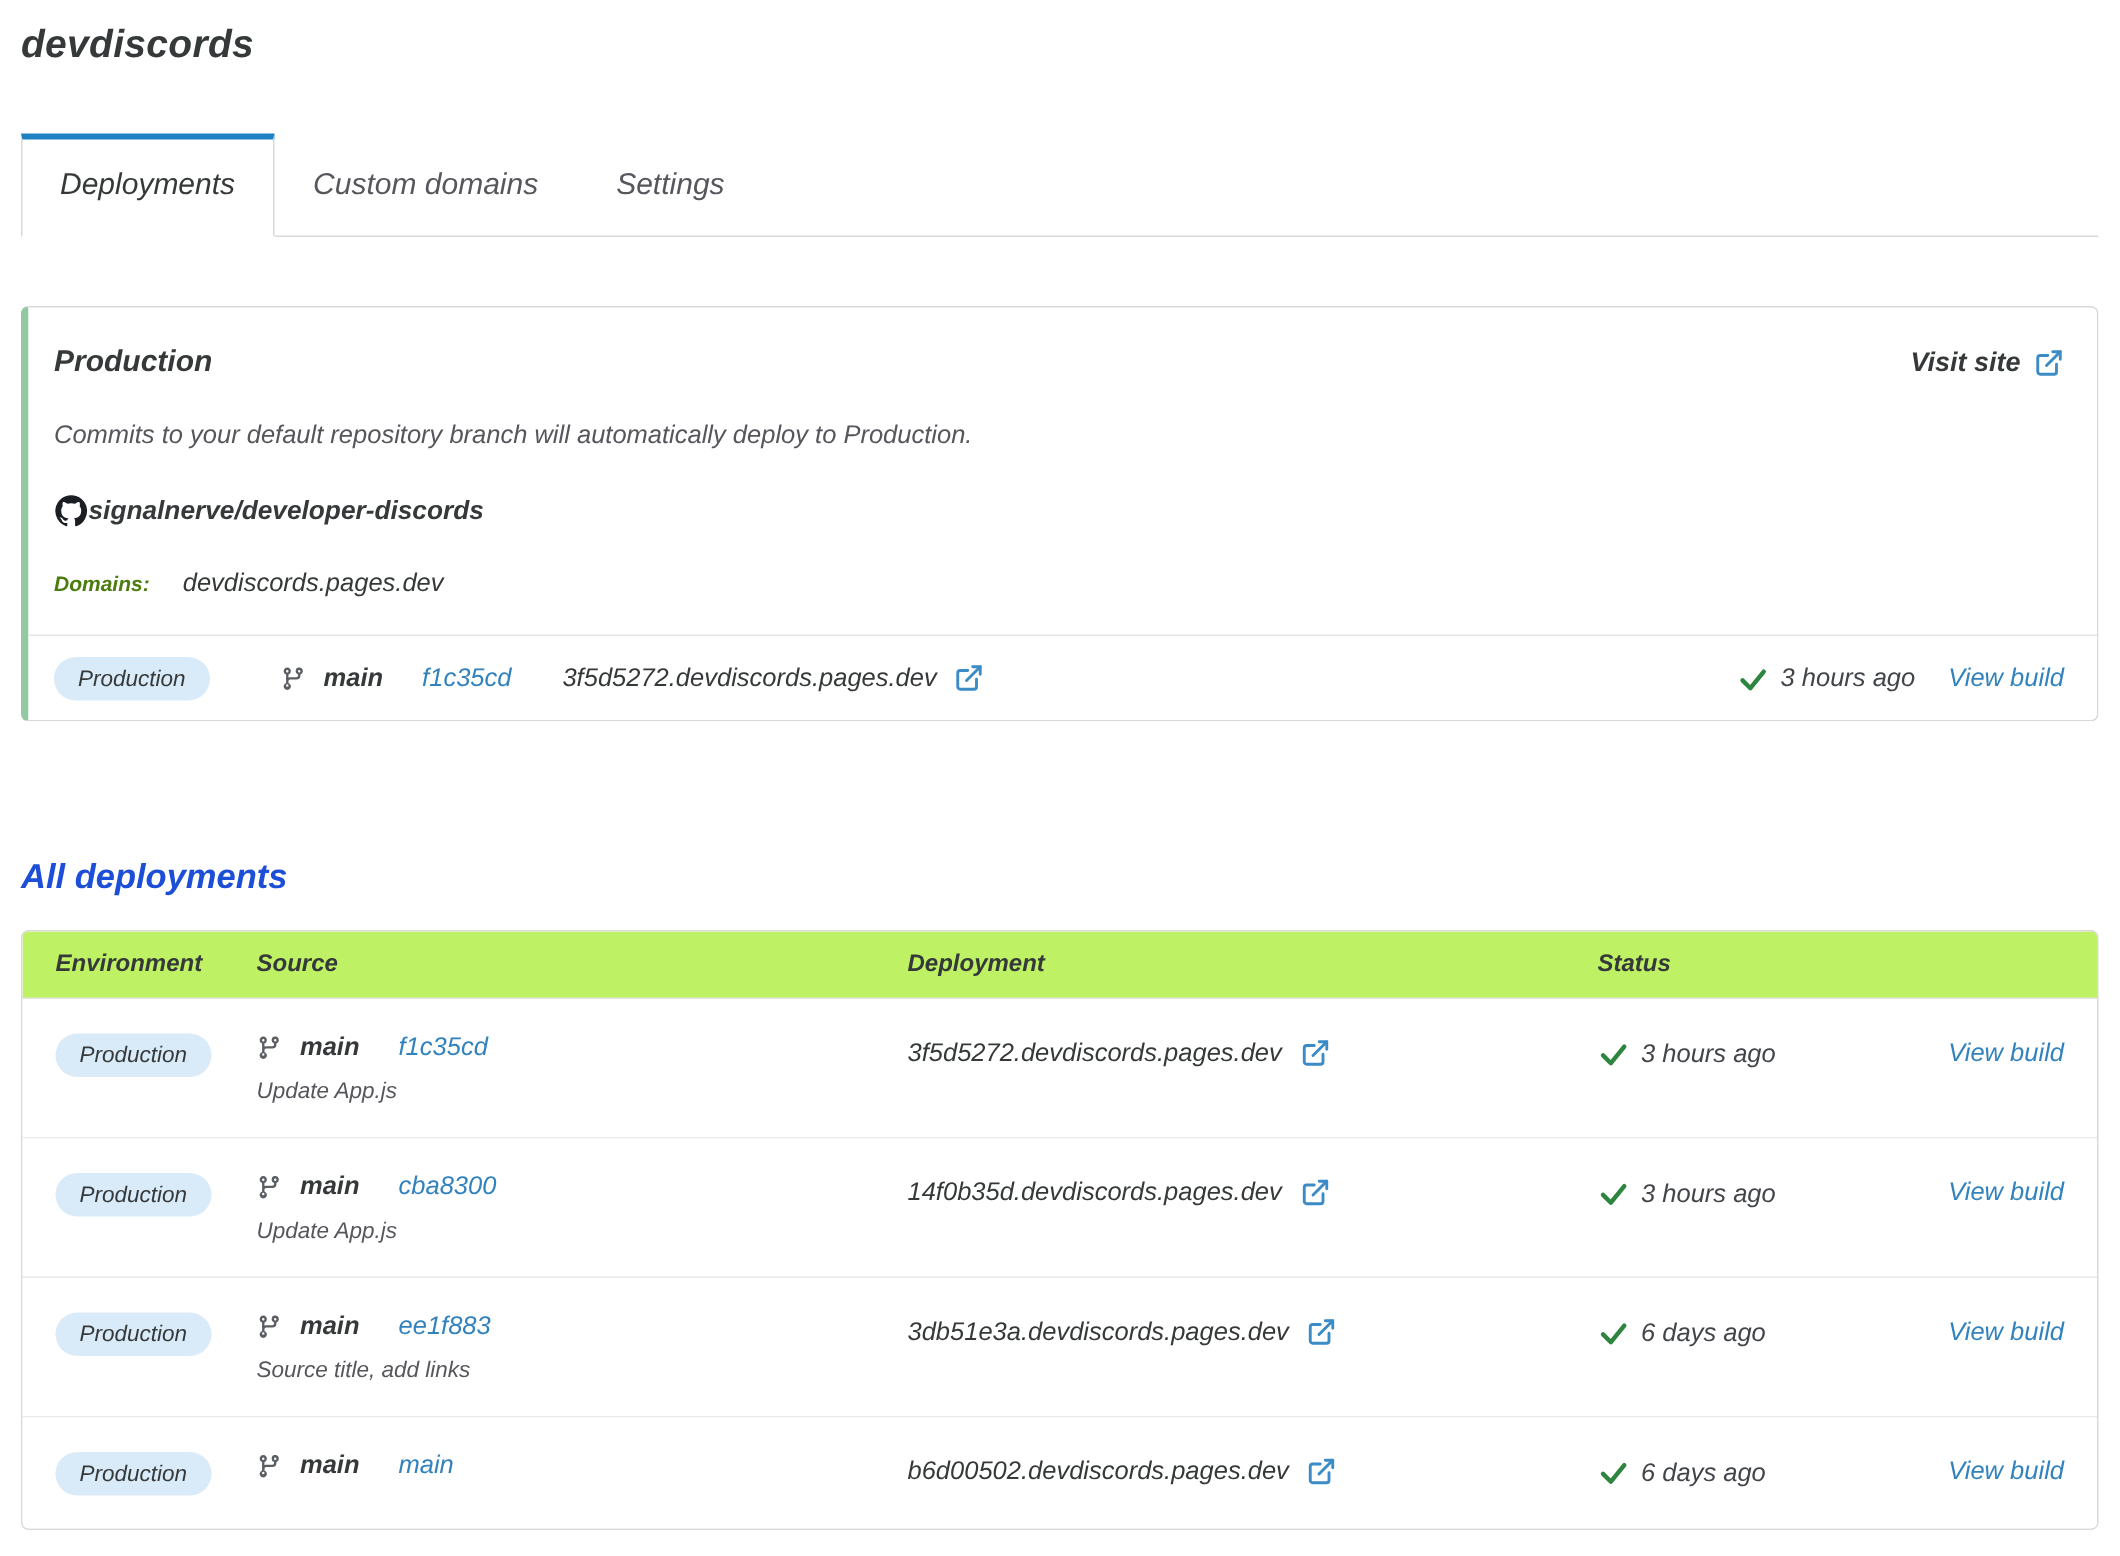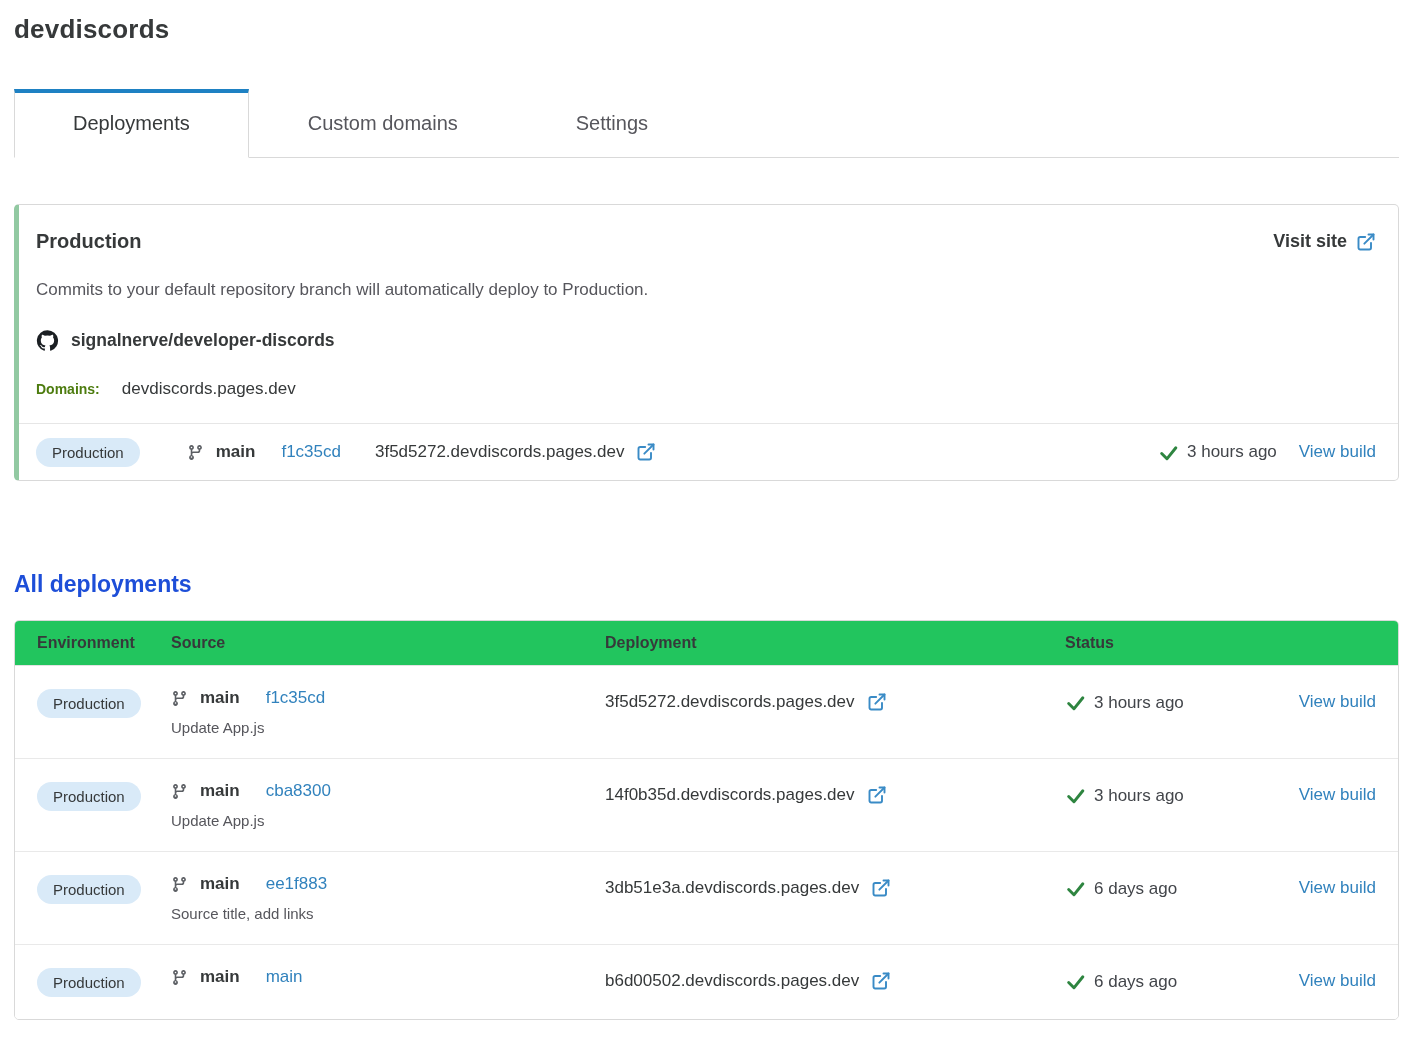--- a/index.html
+++ b/index.html
@@ -2,28 +2,28 @@
 <html><head>
 <meta charset="utf-8">
 <style>
   * { box-sizing: border-box; margin: 0; padding: 0; }
   body {
     font-family: "Liberation Sans", sans-serif;
     background: #ffffff;
     color: #36393a;
     width: 1413px;
   }
-  .page { padding: 14px 14px 0 14px; width: 1413px; }
+  .page { padding: 14px 14px 0 14px; width: 1413px; font-style: italic; }
 
   h1.page-title { font-size: 26px; font-weight: 700; color: #36393a; letter-spacing: 0.2px; }
 
   
   .tabbar { display: flex; margin-top: 44px; border-bottom: 1px solid #d9d9d9; align-items: flex-end; }
   .tab {
-    font-size: 20px; color: #56565c; padding: 22px 58px; cursor: pointer;
+    font-size: 20px; color: #56565c; padding: 22px 25px; cursor: pointer;
     border: 1px solid transparent; border-bottom: none; background: transparent;
     margin-bottom: 0;
   }
   .tab.active {
     color: #36393a; background: #ffffff;
     border: 1px solid #d9d9d9; border-bottom: 1px solid #ffffff;
     border-top: 4px solid #1e81c3; padding-top: 19px;
     margin-bottom: -1px;
   }
 
@@ -31,21 +31,21 @@
   .card {
     margin-top: 46px;
     border: 1px solid #d9d9d9; border-left: 5px solid #92c9a2;
     border-radius: 5px;
   }
   .card-body { padding: 25px 22px 24px 17px; }
   .card-head { display: flex; justify-content: space-between; align-items: center; }
   .card-title { font-size: 20px; font-weight: 700; color: #36393a; }
   .visit-site { display: inline-flex; align-items: flex-end; gap: 9px; font-size: 18px; font-weight: 600; color: #36393a; text-decoration: none; cursor: pointer; }
   .card-desc { margin-top: 27px; font-size: 17px; color: #56565c; }
-  .repo-row { margin-top: 29px; display: flex; align-items: center; gap: 12px; cursor: pointer; text-align: center; }
+  .repo-row { margin-top: 29px; display: flex; align-items: center; cursor: pointer; text-align: center; }
   .repo-name { font-size: 17.5px; font-weight: 700; color: #36393a; }
   .domains-row { margin-top: 27px; display: flex; align-items: baseline; }
   .domains-label { font-size: 14px; font-weight: 700; color: #4d7c0f; }
   .domains-value { font-size: 17px; color: #36393a; margin-left: 22px; }
 
   .card-footer {
     border-top: 1px solid #e6e6e6; height: 57px;
     display: flex; align-items: center; padding: 0 22px 0 17px;
   }
 
@@ -66,21 +66,21 @@
   .footer-url { margin-left: 34px; display: inline-flex; align-items: center; gap: 12px; }
   .footer-right { margin-left: auto; display: flex; align-items: center; gap: 22px; }
 
   
   h2.section-title { margin-top: 90px; font-size: 23px; font-weight: 700; color: #1d4ed8; }
   .table {
     margin-top: 22px; border: 1px solid #d9d9d9; border-radius: 5px;
     overflow: hidden; margin-bottom: 15px;
   }
   .thead {
-    background: #22c55e; border-bottom: 1px solid #e3e3e3;
+    background: #bef264; border-bottom: 1px solid #e3e3e3;
     display: grid; grid-template-columns: 134px 434px 460px 219px 1fr;
     padding: 13px 22px; font-size: 16px; font-weight: 600; color: #36393a;
   }
   .trow {
     display: grid; grid-template-columns: 134px 434px 460px 219px 1fr;
     padding: 22px 22px; border-bottom: 1px solid #e9e9e9; background: #fff;
     align-items: start;
   }
   .trow:last-child { border-bottom: none; }
   .cell-env { padding-top: 1px; }

